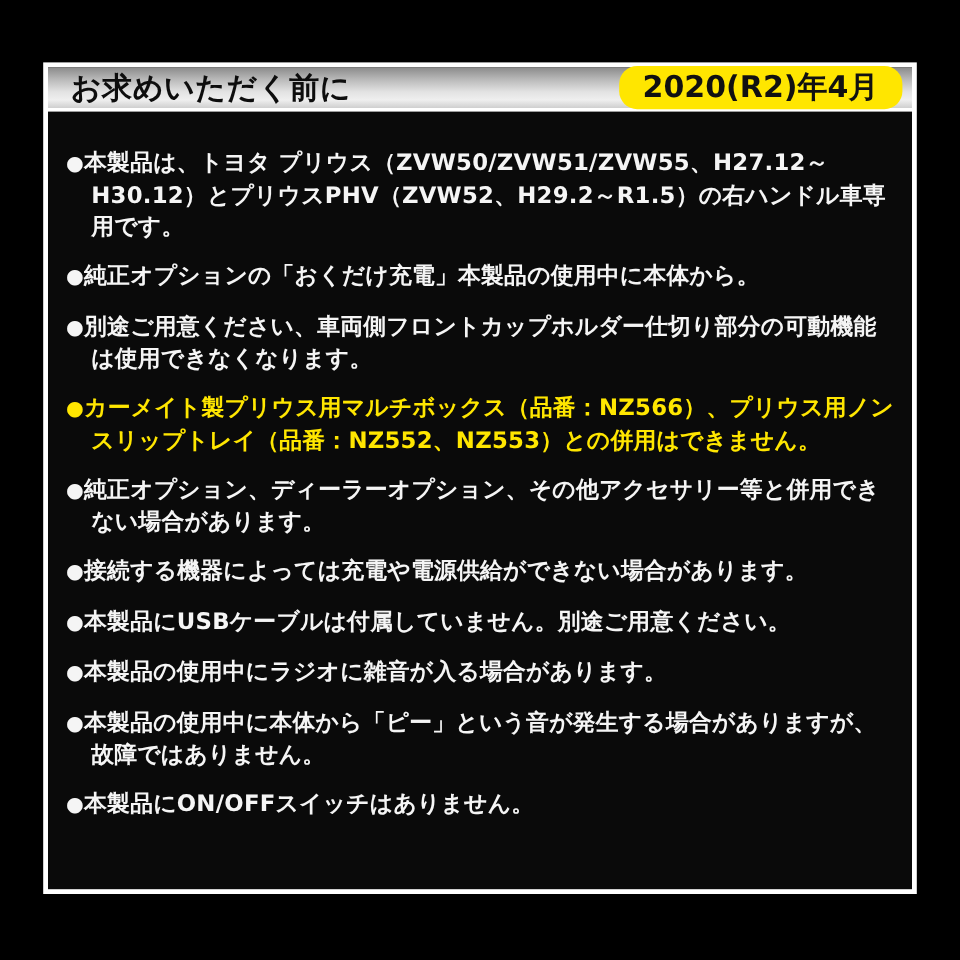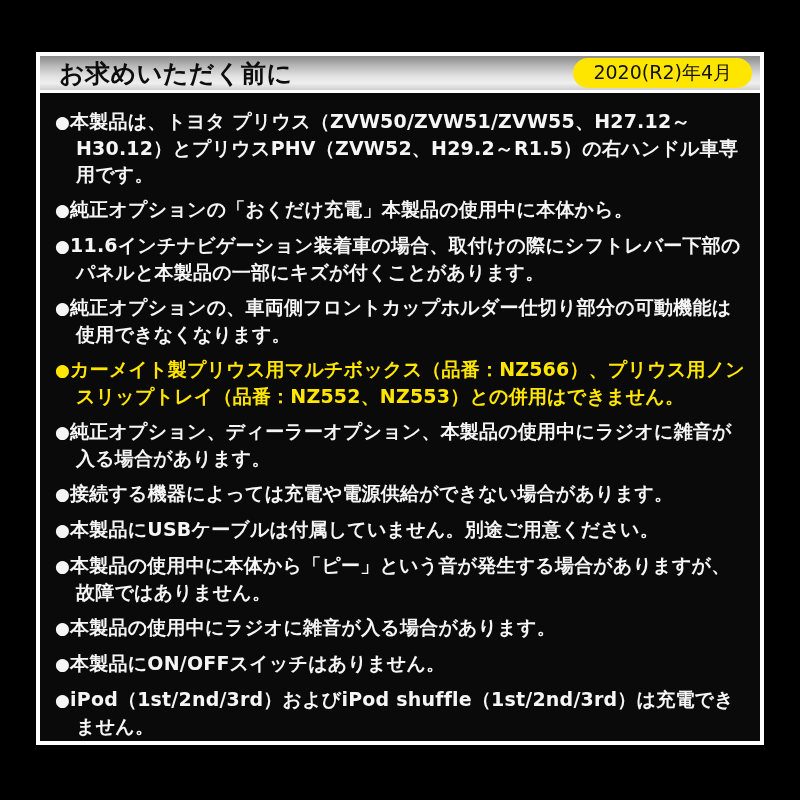--- a/index.html
+++ b/index.html
@@ -38,39 +38,40 @@
     line-height: 1;
     white-space: nowrap;
   }
   .date-badge {
     position: absolute;
     right: 8px;
     top: 50%;
     transform: translateY(-50%);
     background: #ffe600;
     color: #111;
-    font-size: 19px;
-    font-weight: normal;
+    font-size: 25px;
+    font-weight: bold;
     line-height: 1;
     padding: 5px 20px 6px 20px;
     border-radius: 15px;
     white-space: nowrap;
   }
   .content {
     padding: 15px 14px 0 15px;
   }
   .notice {
     color: #f5f5f5;
     font-size: 19px;
     font-weight: bold;
     line-height: 26px;
     padding-left: 21px;
     text-indent: -21px;
     margin-bottom: 9px;
     letter-spacing: 0.2px;
+    margin-top: 15px;
   }
   .notice .bullet {
     display: inline;
     font-size: 17px;
   }
   .notice.highlight {
     color: #ffe600;
     text-decoration-thickness: 2px;
     text-underline-offset: 4px;
   }
@@ -80,25 +81,23 @@
 
 <div class="page">
   <div class="frame">
     <div class="header">
       <div class="header-title">お求めいただく前に</div>
       <div class="date-badge">2020(R2)年4月</div>
     </div>
     <div class="content">
         <div class="notice"><span class="bullet">●</span><span>本製品は、トヨタ プリウス（ZVW50/ZVW51/ZVW55、H27.12～H30.12）とプリウスPHV（ZVW52、H29.2～R1.5）の右ハンドル車専用です。</span></div>
         <div class="notice"><span class="bullet">●</span><span>純正オプションの「おくだけ充電」本製品の使用中に本体から。</span></div>
-        <div class="notice"><span class="bullet">●</span><span>11.6インチナビゲーション装着車の場合、取付けの際にシフトレバー下部のパネルと本製品の一部にキズが付くことがあります。</span></div>
-        <div class="notice"><span class="bullet">●</span><span>純正オプションの、車両側フロントカップホルダー仕切り部分の可動機能は使用できなくなります。</span></div>
+        <div class="notice"><span class="bullet">●</span><span>別途ご用意ください、車両側フロントカップホルダー仕切り部分の可動機能は使用できなくなります。</span></div>
         <div class="notice highlight"><span class="bullet">●</span><span>カーメイト製プリウス用マルチボックス（品番：NZ566）、プリウス用ノンスリップトレイ（品番：NZ552、NZ553）との併用はできません。</span></div>
-        <div class="notice"><span class="bullet">●</span><span>純正オプション、ディーラーオプション、本製品の使用中にラジオに雑音が入る場合があります。</span></div>
+        <div class="notice"><span class="bullet">●</span><span>純正オプション、ディーラーオプション、その他アクセサリー等と併用できない場合があります。</span></div>
         <div class="notice"><span class="bullet">●</span><span>接続する機器によっては充電や電源供給ができない場合があります。</span></div>
         <div class="notice"><span class="bullet">●</span><span>本製品にUSBケーブルは付属していません。別途ご用意ください。</span></div>
+        <div class="notice"><span class="bullet">●</span><span>本製品の使用中にラジオに雑音が入る場合があります。</span></div>
         <div class="notice"><span class="bullet">●</span><span>本製品の使用中に本体から「ピー」という音が発生する場合がありますが、故障ではありません。</span></div>
-        <div class="notice"><span class="bullet">●</span><span>本製品の使用中にラジオに雑音が入る場合があります。</span></div>
         <div class="notice"><span class="bullet">●</span><span>本製品にON/OFFスイッチはありません。</span></div>
-        <div class="notice"><span class="bullet">●</span><span>iPod（1st/2nd/3rd）およびiPod shuffle（1st/2nd/3rd）は充電できません。</span></div>
       </div>
   </div>
 </div>
 
 </body></html>

